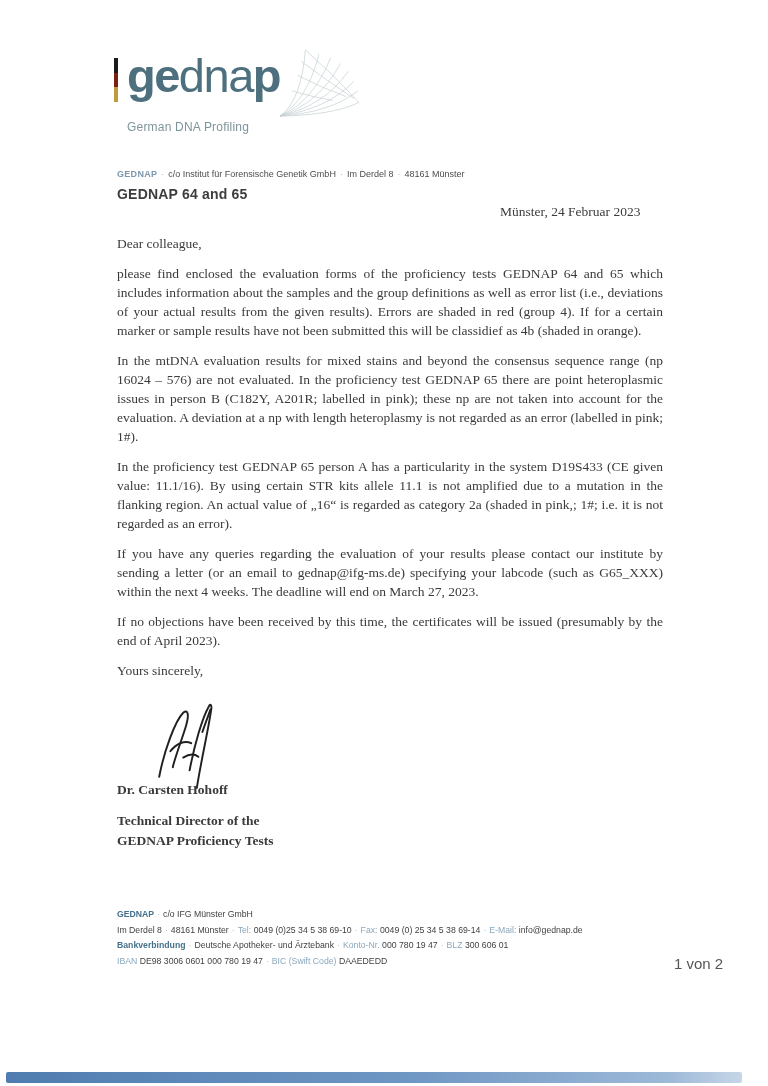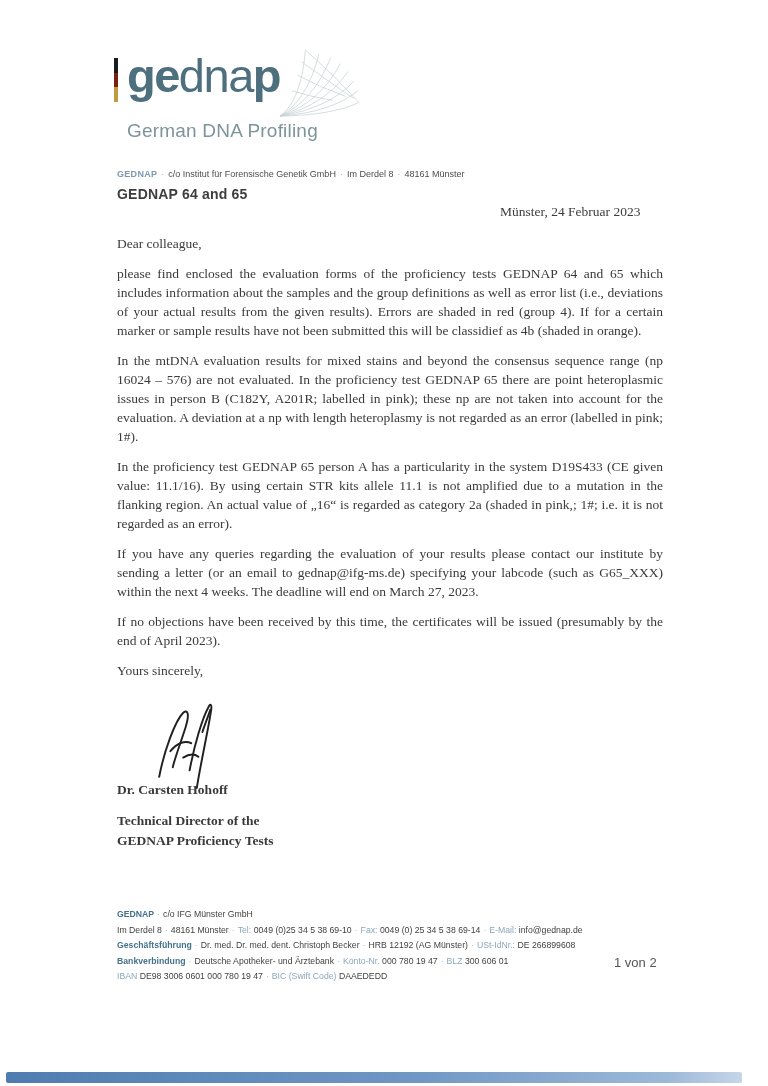--- a/index.html
+++ b/index.html
@@ -9,21 +9,21 @@
   
   .logo{position:absolute;top:50px;left:114px;}
   .logo-row{display:flex;align-items:flex-start;}
   .flag-bar{width:4px;height:44px;margin-top:8px;margin-right:9px;display:flex;flex-direction:column;}
   .flag-bar .f1{flex:1;background:#1c1c1c;}
   .flag-bar .f2{flex:1;background:#7a1f14;}
   .flag-bar .f3{flex:1;background:#c09a3e;}
   .logo-text{font-size:47px;line-height:52px;letter-spacing:-1.5px;color:#4d6f7e;font-weight:700;}
   .logo-text .lt-light{font-weight:400;margin-top:40px;}
   .fan{margin-left:-4px;margin-top:-4px;}
-  .logo-subtitle{font-size:19px;color:#7e949b;margin-left:13px;margin-top:0px;letter-spacing:.2px;}
+  .logo-subtitle{font-size:12px;color:#7e949b;margin-left:13px;margin-top:0px;letter-spacing:.2px;}
 
   
   .sender-line{position:absolute;top:169px;left:117px;font-size:9px;color:#4d4d4d;white-space:nowrap;}
   .sender-line .sl-brand{color:#7d98ad;font-weight:700;letter-spacing:.3px;}
   .sender-line .sl-sep{color:#9fb4c2;margin:0 4px;}
   .date-line{position:absolute;top:165px;left:500px;font-family:"Liberation Serif",serif;
              font-size:13.5px;color:#3c3c3c;margin-top:39px;}
   .subject{position:absolute;top:186px;left:117px;font-size:14px;font-weight:700;color:#3d3d3d;letter-spacing:.2px;}
 
   
@@ -41,21 +41,21 @@
   .sig-right .sig-img{margin-left:0px;margin-bottom:-8px;}
   .sig-name{line-height:20px;}
   .sig-title{margin-top:11px;line-height:20px;}
 
   
   .footer{position:absolute;top:907px;left:117px;width:560px;font-size:8.7px;line-height:15.6px;color:#3f3f3f;}
   .fb{color:#44718c;font-weight:700;}
   .fl{color:#8aa8bd;}
   .fs{color:#a9bdc9;margin:0 3px;}
   .fv{color:#3f3f3f;}
-  .page-number{position:absolute;top:955px;left:614px;font-size:13px;color:#555555;}
+  .page-number{position:absolute;top:955px;left:674px;font-size:15px;color:#555555;}
 
   
   .bottom-bar{position:absolute;left:6px;right:26px;bottom:3px;height:11px;border-radius:2px;
               background:linear-gradient(90deg,#4f7cb0 0%,#6f97c4 55%,#9db9d8 90%,#c6d6e8 100%);}
 </style>
 </head>
 <body>
 
 <div class="page">
 
@@ -122,23 +122,20 @@
 
 
   <div class="footer">
     <div>
       <span class="fb">GEDNAP</span><span class="fs">·</span><span class="fv">c/o IFG Münster GmbH</span>
     </div>
     <div>
       <span class="fv">Im Derdel 8</span><span class="fs">·</span><span class="fv">48161 Münster</span><span class="fs">·</span><span class="fl">Tel:</span> <span class="fv">0049 (0)25 34 5 38 69-10</span><span class="fs">·</span><span class="fl">Fax:</span> <span class="fv">0049 (0) 25 34 5 38 69-14</span><span class="fs">·</span><span class="fl">E-Mail:</span> <span class="fv">info@gednap.de</span>
     </div>
     <div>
-      <span class="fb">Geschäftsführung</span><span class="fs">·</span><span class="fv">Dr. med. Dr. med. dent. Christoph Becker</span><span class="fs">·</span><span class="fv">HRB 12192 (AG Münster)</span><span class="fs">·</span><span class="fl">USt-IdNr.:</span> <span class="fv">DE 266899608</span>
-    </div>
-    <div>
       <span class="fb">Bankverbindung</span><span class="fs">·</span><span class="fv">Deutsche Apotheker- und Ärztebank</span><span class="fs">·</span><span class="fl">Konto-Nr.</span> <span class="fv">000 780 19 47</span><span class="fs">·</span><span class="fl">BLZ</span> <span class="fv">300 606 01</span>
     </div>
     <div>
       <span class="fl">IBAN</span> <span class="fv">DE98 3006 0601 000 780 19 47</span><span class="fs">·</span><span class="fl">BIC (Swift Code)</span> <span class="fv">DAAEDEDD</span>
     </div>
   </div>
 
   <div class="page-number">1 von 2</div>
 
   <div class="bottom-bar"></div>

